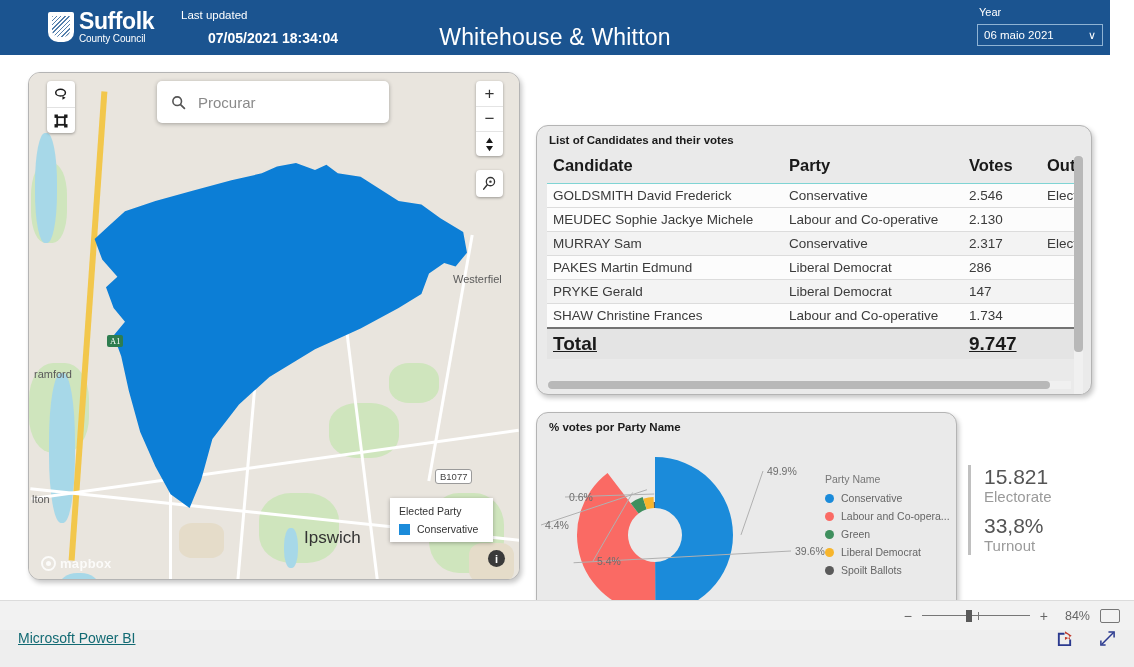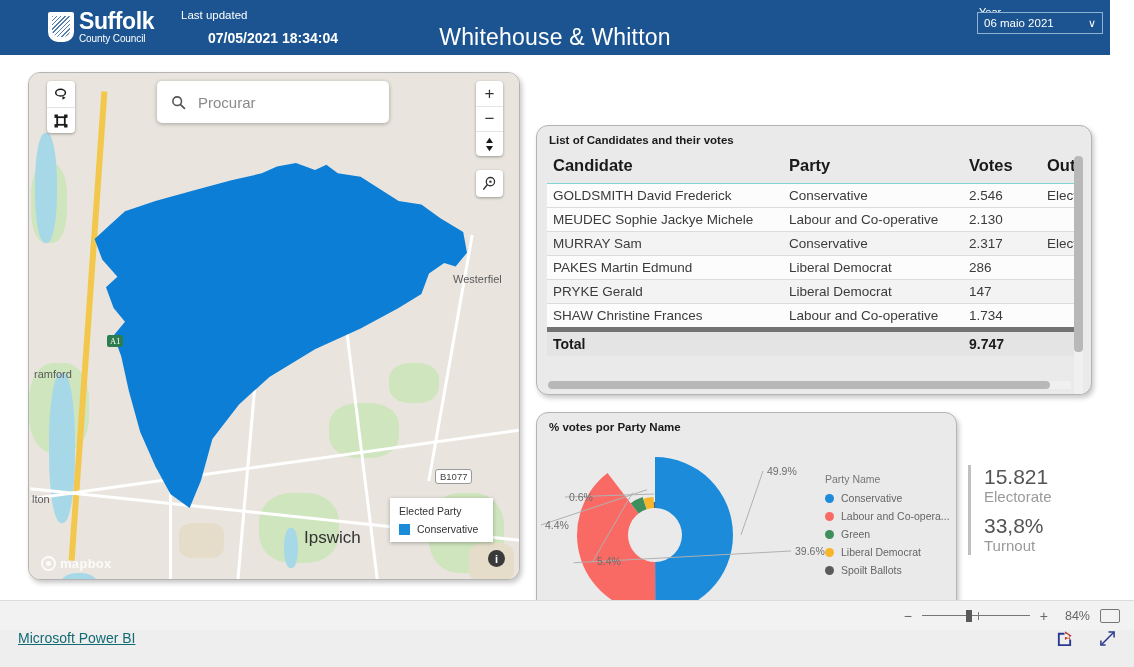--- a/index.html
+++ b/index.html
@@ -30,21 +30,21 @@
   .logo-sub { font-size: 10px; font-weight: normal; color: #ffffff; letter-spacing: -0.1px; display:block; margin-top:1px; }
 
   .updated-label { position: absolute; left: 181px; top: 9px; font-size: 11.5px; color: #ffffff; }
   .updated-value { position: absolute; left: 208px; top: 30px; font-size: 14px; font-weight: bold; color: #ffffff; }
   .page-title {
     position: absolute; left: 0; top: 24px; width: 1110px; text-align: center;
     font-size: 23px; color: #ffffff; font-weight: normal; letter-spacing: .2px;
   }
   .year-label { position: absolute; left: 979px; top: 6px; font-size: 11px; color: #ffffff; }
   .year-select {
-    position: absolute; left: 977px; top: 12px; width: 126px; height: 22px;
+    position: absolute; left: 977px; top: 24px; width: 126px; height: 22px;
     background: #1b5490; border: 1px solid #8fb3d4; color: #ffffff;
     font-size: 11.5px; display: flex; align-items: center; padding: 0 6px; cursor: pointer;
   }
   .year-select .chev { margin-left: auto; font-size: 11px; }
 
   
   .canvas {
     position: absolute; left: 0; top: 55px; width: 1110px; height: 545px;
     background: #ffffff;
   }
@@ -139,22 +139,22 @@
     padding: 4px 6px 8px; background: #eaeaea; border-bottom: 1px solid #7fd4d4;
   }
   table.votes td {
     font-size: 13.5px; color: #3b3b3b; padding: 4px 6px; border-bottom: 1px solid #dcdcdc;
     white-space: nowrap; overflow: hidden;
   }
   table.votes tr.alt td { background: #f3f3f3; }
   table.votes tr.plain td { background: #fcfcfc; }
   .num { }
   table.votes tr.total td {
-    background: #e4e4e4; font-weight: bold; font-size: 14px; color: #1a1a1a;
-    border-top: 5px solid #737373; border-bottom: none;
+    background: #e4e4e4; font-weight: bold; font-size: 19px; color: #1a1a1a;
+    border-top: 2px solid #737373; border-bottom: none; text-decoration: underline;
   }
   .v-scroll {
     position: absolute; right: 8px; top: 30px; width: 9px; height: 262px;
     background: #f0f0f0;
   }
   .v-thumb { position: absolute; top: 0; left: 0; width: 9px; height: 196px; background: #b8b8b8; border-radius: 4px; }
   .h-scroll { position: absolute; left: 11px; right: 20px; bottom: 5px; height: 8px; background: #f0f0f0; }
   .h-thumb { position: absolute; left: 0; top: 0; width: 96%; height: 8px; background: #b8b8b8; border-radius: 4px; }
 
   

